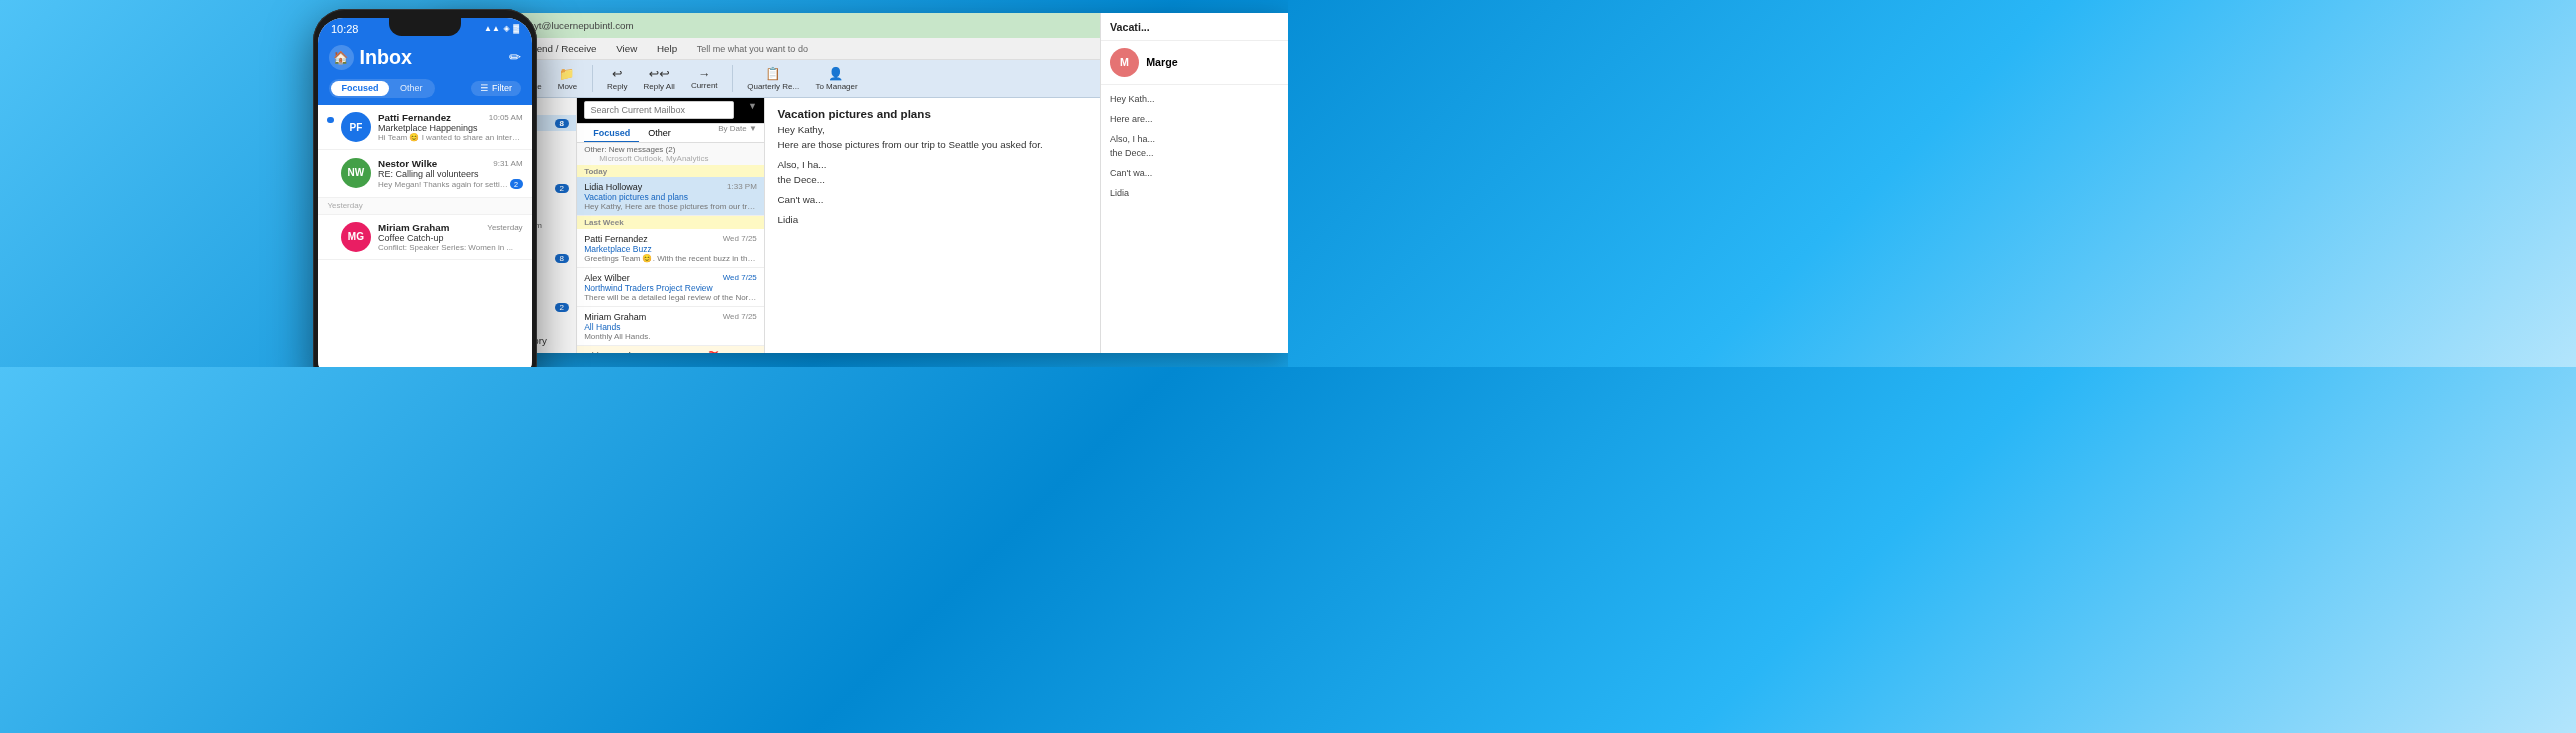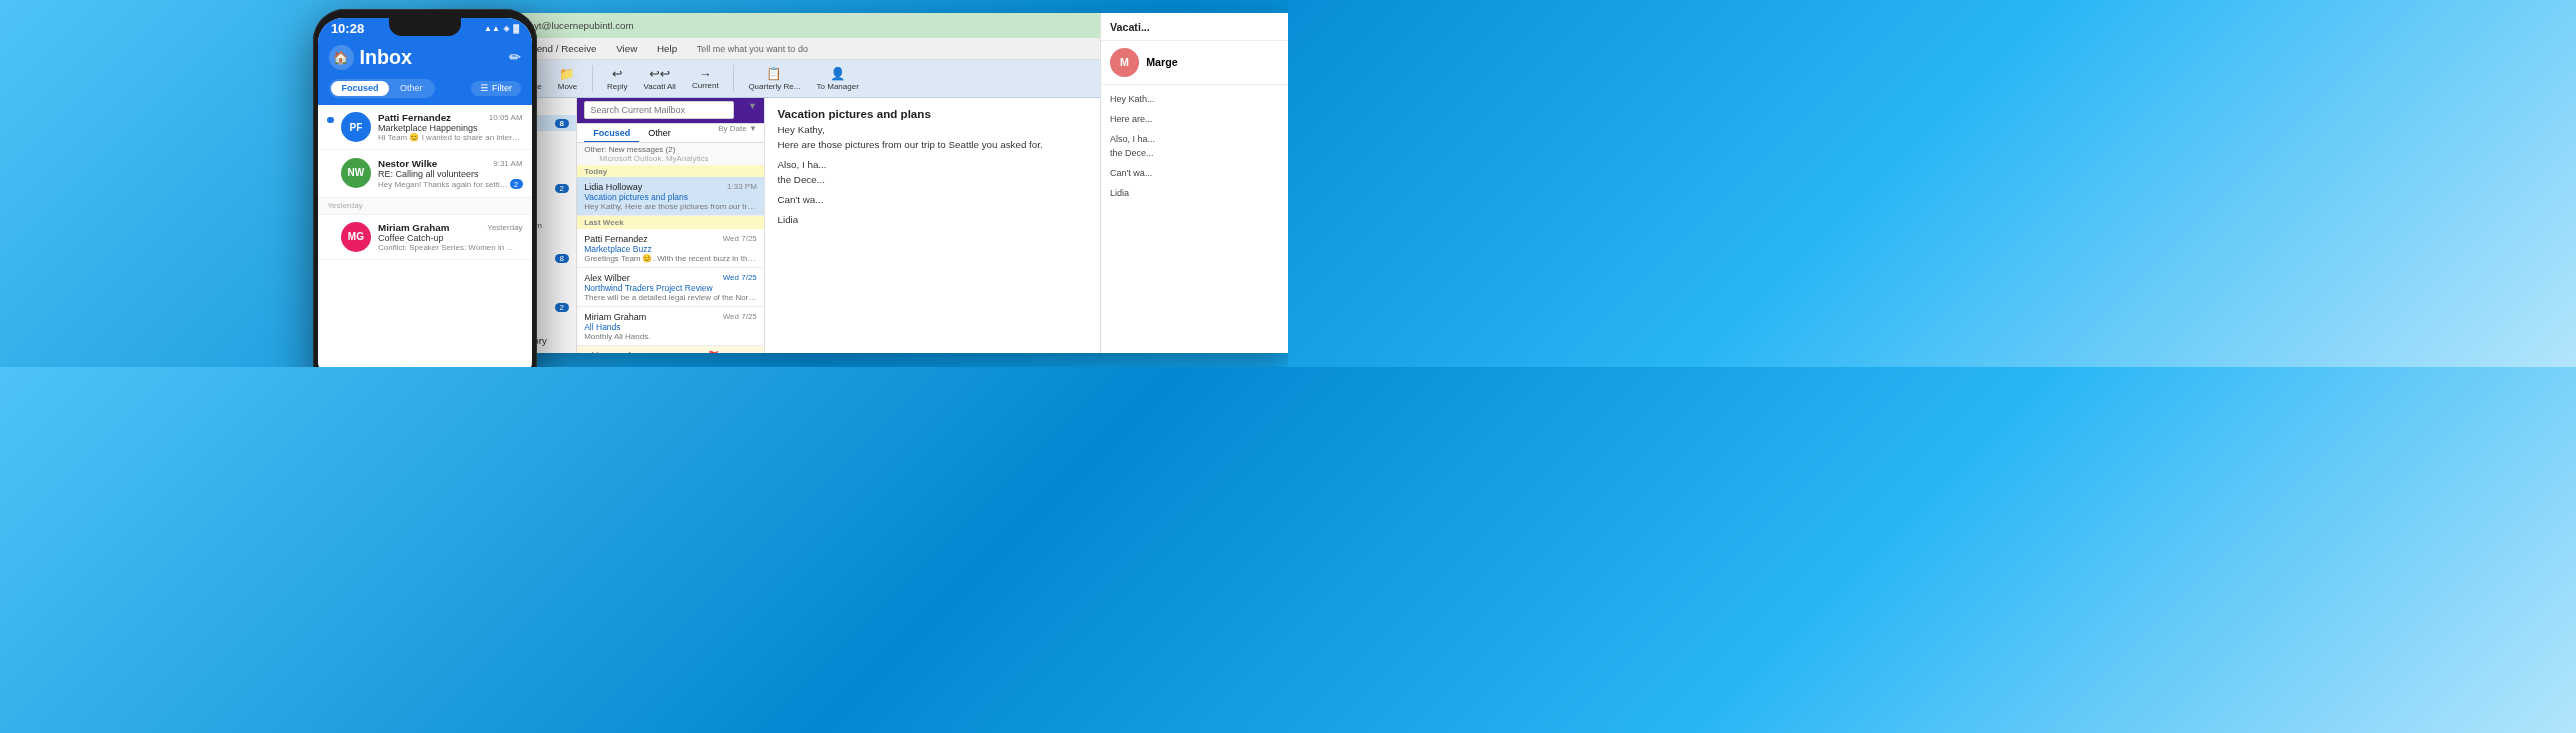--- a/index.html
+++ b/index.html
@@ -148,21 +148,21 @@
     .email-list {
       width: 188px;
       border-right: 0.9px solid #ddd;
       overflow-y: auto;
       flex-shrink: 0;
       display: flex;
       flex-direction: column;
     }
     .email-list-header {
       padding: 3.6px 7.2px;
-      background: #4c1d95;
+      background: #000000;
       border-bottom: 0.9px solid #ddd;
       display: flex;
       gap: 14px;
     }
     .search-bar {
       flex: 1;
       height: 18px;
       border: 0.9px solid #ccc;
       border-radius: 1.8px;
       font-size: 9px;
@@ -291,21 +291,21 @@
       background: #1a73e8;
       height: 21.5px;
       display: flex;
       align-items: center;
       justify-content: space-between;
       padding: 0 12.5px;
       font-size: 8px;
       color: #fff;
       flex-shrink: 0;
     }
-    .phone-status-time { font-weight: 700; font-size: 13px; }
+    .phone-status-time { font-weight: 400; font-size: 11px; }
     .phone-status-icons { display: flex; gap: 3.6px; align-items: center; }
     .phone-inbox-header {
       background: #1a73e8;
       padding: 5.4px 10.7px 9px;
       display: flex;
       align-items: center;
       justify-content: space-between;
       flex-shrink: 0;
     }
     .phone-inbox-title-row {
@@ -529,21 +529,21 @@
       <span class="icon">📁</span>
       <span>Move</span>
     </div>
     <div class="ribbon-separator"></div>
     <div class="ribbon-btn">
       <span class="icon">↩</span>
       <span>Reply</span>
     </div>
     <div class="ribbon-btn">
       <span class="icon">↩↩</span>
-      <span>Vacati All</span>
+      <span>Reply All</span>
     </div>
     <div class="ribbon-btn">
       <span class="icon">→</span>
       <span>Current</span>
     </div>
     <div class="ribbon-separator"></div>
     <div class="ribbon-btn">
       <span class="icon">📋</span>
       <span>Quarterly Re...</span>
     </div>

